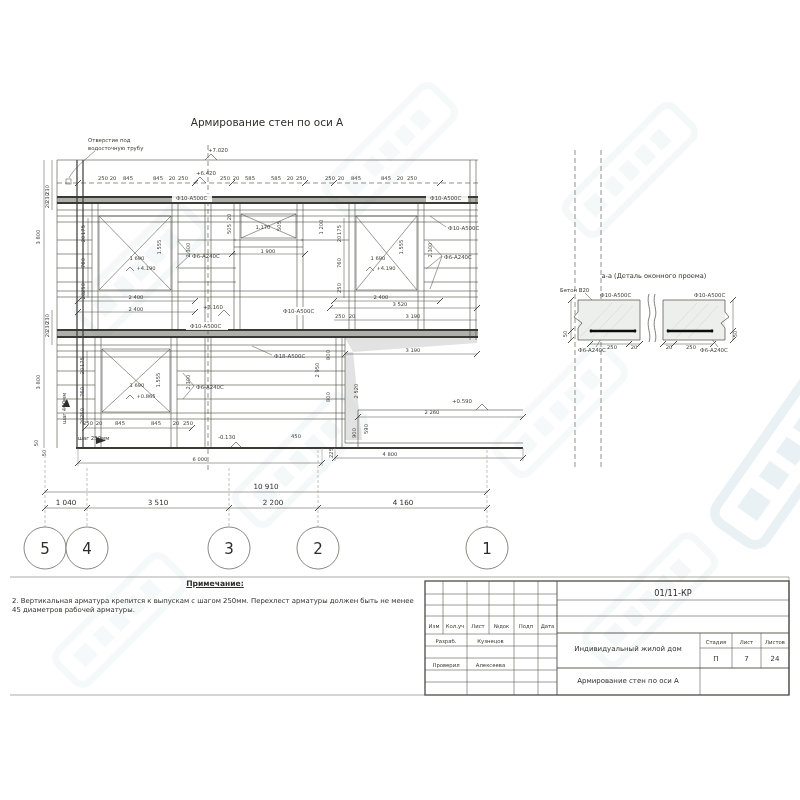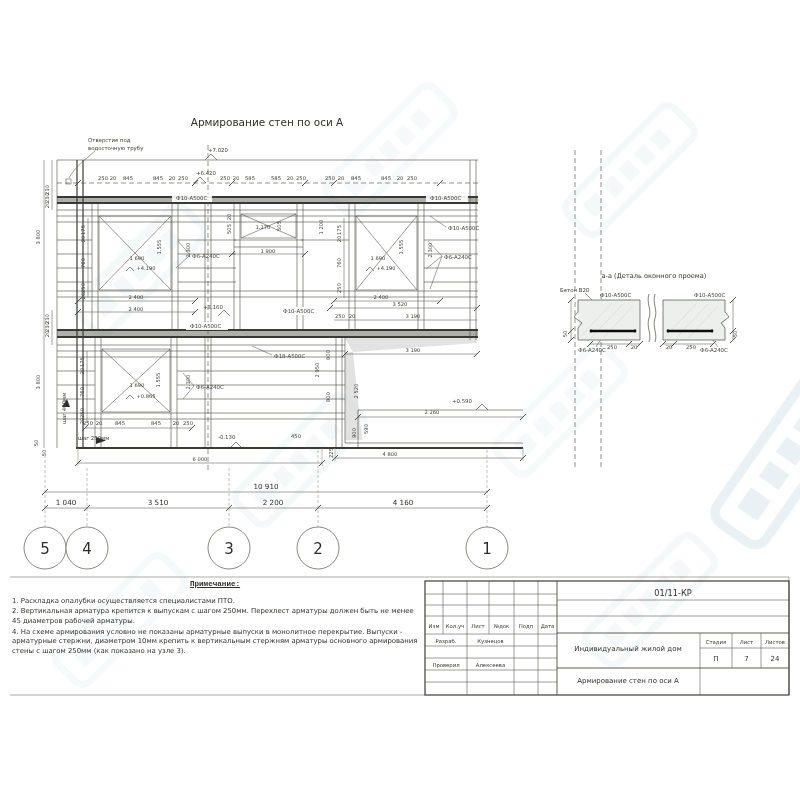--- a/index.html
+++ b/index.html
@@ -13,21 +13,21 @@
   .axdim{font-size:7.2px;fill:#2e2e2a;text-anchor:middle;}
   .bubble{font-size:15px;fill:#2c2c28;text-anchor:middle;}
   .maintitle{font-size:10.5px;fill:#2f2f2a;text-anchor:middle;}
   .dtitle{font-size:6.6px;fill:#33332e;text-anchor:middle;}
   .tbt{font-size:5.3px;fill:#33332e;text-anchor:middle;}
   .tbm{font-size:7px;fill:#2e2e2a;text-anchor:middle;}
   .tbdoc{font-size:8.2px;fill:#2e2e2a;text-anchor:middle;}
   .notes{position:absolute;left:12px;top:579px;width:406px;
          font-size:6.9px;line-height:1.4;color:#2f2f2b;}
   .notes .nh{margin:0 0 7px;text-align:center;text-decoration:underline;
-             font-weight:bold;font-size:7.6px;font-family:Liberation Mono, monospace;}
+             font-weight:bold;font-size:7.6px;}
   .notes .ni{margin:0 0 1px;}
 </style>
 </head>
 <body>
 
 <svg id="cad" width="800" height="800" viewBox="0 0 800 800">
 
   <defs>
     <g id="wm">
       <rect x="-75" y="-22" width="150" height="44" rx="10" fill="none" stroke="currentColor" stroke-width="7"></rect>
@@ -267,16 +267,14 @@
       <text x="229" y="553.5" class="bubble">3</text>
       <circle cx="318" cy="548" r="21" fill="#ffffff" stroke="#7a7a74" stroke-width="0.9"></circle>
       <text x="318" y="553.5" class="bubble">2</text>
       <circle cx="487" cy="548" r="21" fill="#ffffff" stroke="#7a7a74" stroke-width="0.9"></circle>
       <text x="487" y="553.5" class="bubble">1</text>
     </g>
 </svg>
 
 <div class="notes">
   <div class="nh">Примечание:</div>
-  <div class="ni">1. Раскладка опалубки осуществляется специалистами ПТО.</div>
   <div class="ni">2. Вертикальная арматура крепится к выпускам с шагом 250мм. Перехлест арматуры должен быть не менее 45 диаметров рабочей арматуры.</div>
-  <div class="ni">4. На схеме армирования условно не показаны арматурные выпуски в монолитное перекрытие. Выпуски - арматурные стержни, диаметром 10мм крепить к вертикальным стержням арматуры основного армирования стены с шагом 250мм (как показано на узле 3).</div>
 </div>
 
 </body></html>

